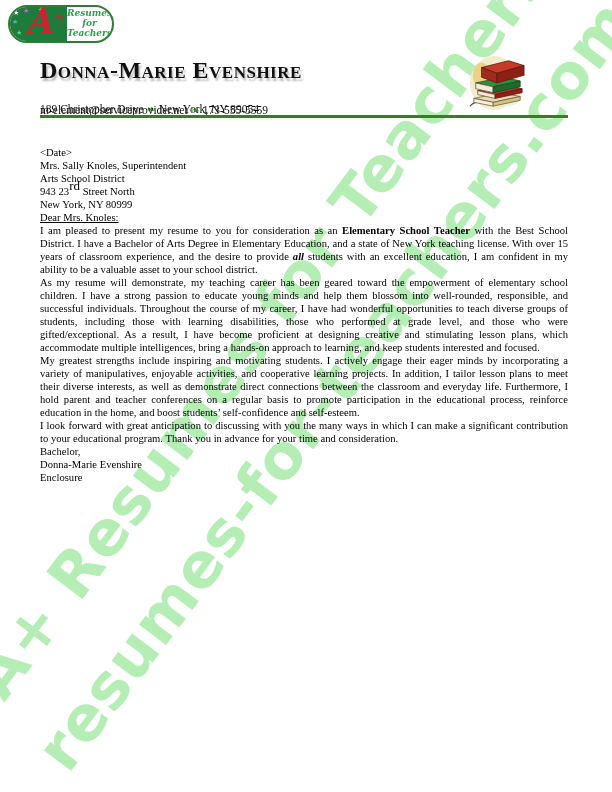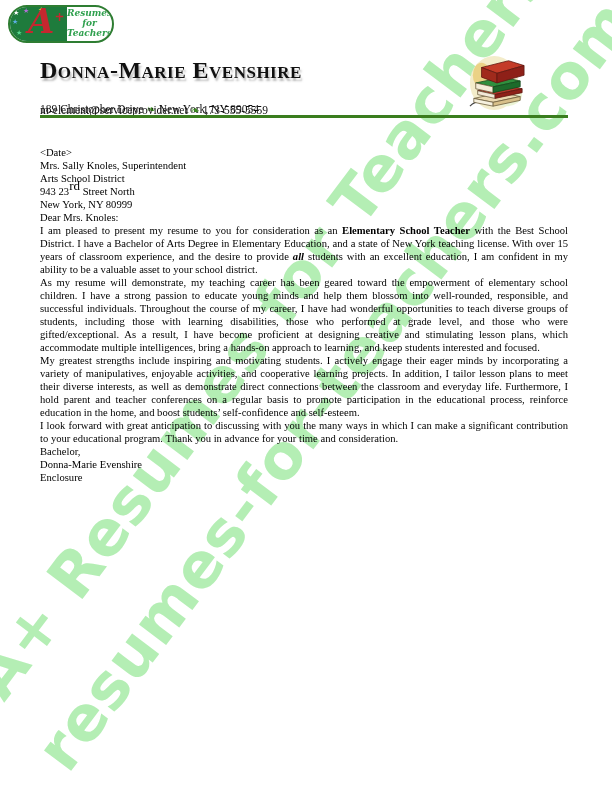--- a/index.html
+++ b/index.html
@@ -90,21 +90,21 @@
   }
   .books { position:absolute; left:468px; top:50px; z-index:2; }
 
   
   .letter {
     position:absolute; left:40px; top:146px; width:528px; z-index:1;
     font-size:10.6px; line-height:13px;
   }
   .letter p { margin:0; }
   .date { margin-bottom:32px; }
-  .sal { margin-top:13px; }
+  .sal { margin-top:13px;text-decoration:underline; }
   .par { margin-top:12px; }
   .just { text-align:justify; }
   .closing { margin-top:14px; }
   .signature { margin-top:44px; }
   .enclosure { margin-top:15px; }
   sup { font-size:13px; line-height:0; }
   b i { }
 </style>
 </head>
 <body>

